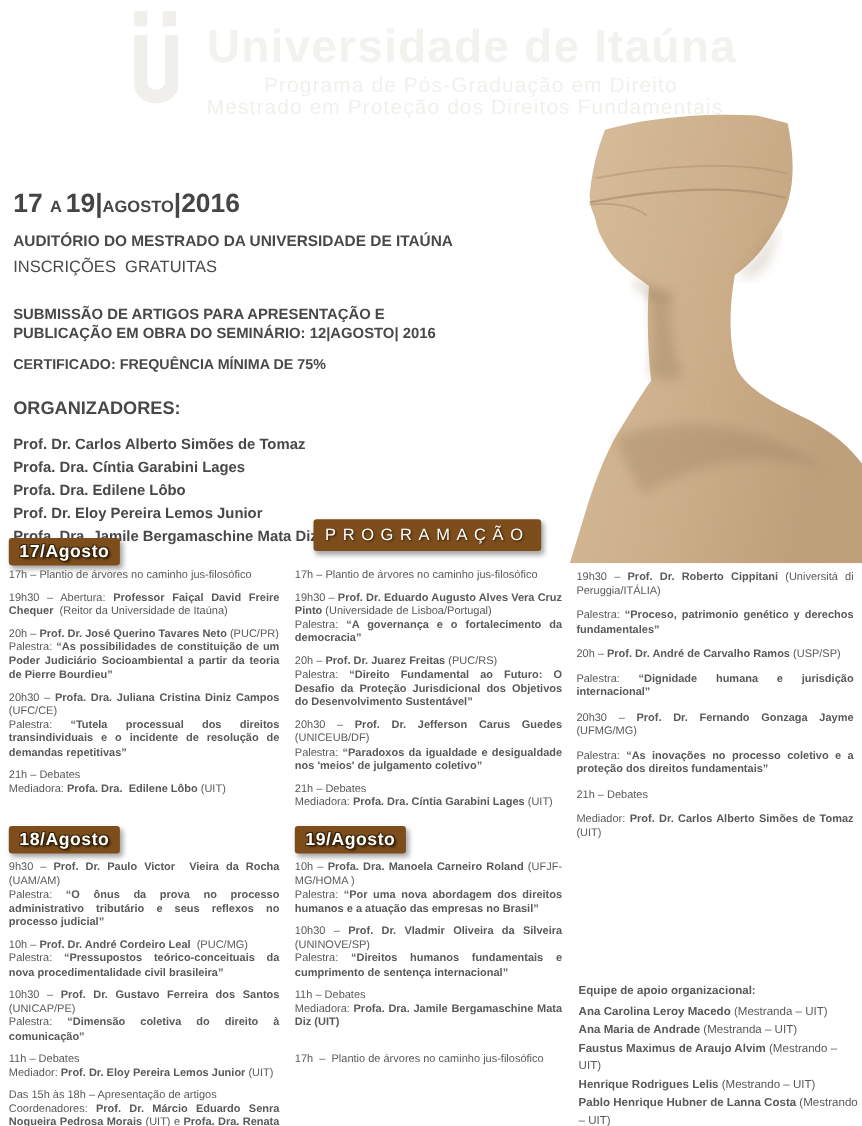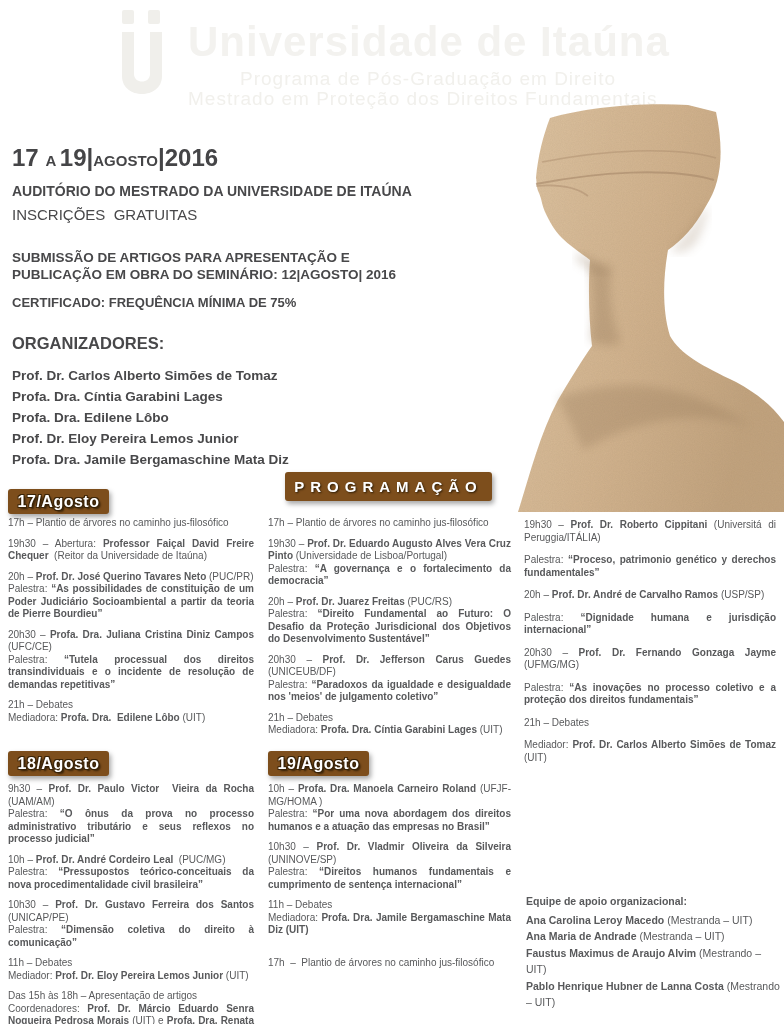--- a/index.html
+++ b/index.html
@@ -9,40 +9,40 @@
   
   .logo-mark{position:absolute;left:118px;top:10px;width:48px;height:94px;}
   .logo-title{position:absolute;left:188px;top:18px;font-size:42px;font-weight:bold;color:#f3f2ef;letter-spacing:1px;white-space:pre;}
   .logo-sub1{position:absolute;left:240px;top:68px;font-size:19px;color:#f1f0ec;white-space:pre;letter-spacing:1px;}
   .logo-sub2{position:absolute;left:188px;top:88px;font-size:19px;color:#f1f0ec;white-space:pre;letter-spacing:1px;}
 
   
   .statue{position:absolute;left:488px;top:88px;width:296px;height:424px;}
 
   
-  .hdr{position:absolute;left:12px;top:144px;width:420px;color:#48484a;}
+  .hdr{position:absolute;left:12px;top:172px;width:420px;color:#48484a;}
   .date-line{font-size:24px;font-weight:bold;white-space:pre;margin:0 0 11px 0;color:#454547;}
   .date-line .sm{font-size:15px;}
   .venue{font-size:14px;font-weight:bold;margin:0 0 7px 0;white-space:pre-wrap;}
   .inscr{font-size:15px;font-weight:normal;margin:0 0 26px 0;white-space:pre-wrap;}
   .subm{font-size:13.5px;font-weight:bold;width:392px;line-height:17px;margin:13px 0 12px 0;white-space:pre-wrap;}
   .cert{font-size:13px;font-weight:bold;margin:0 0 24px 0;white-space:pre-wrap;}
   .org-title{font-size:16.5px;font-weight:bold;margin:12px 0 12px 0;}
   .org-name{font-size:13.5px;font-weight:bold;line-height:21px;}
 
   
   .wood{position:absolute;display:flex;align-items:center;justify-content:center;
     background:
       repeating-linear-gradient(93deg, rgba(50,28,8,0.28) 0 2px, rgba(0,0,0,0) 2px 10px),
       repeating-linear-gradient(89deg, rgba(255,200,120,0.10) 0 1px, rgba(0,0,0,0) 1px 14px),
       linear-gradient(180deg,#a8username 0,#a86f2a 0%,#8a5620 45%,#5f3a12 100%);
     background-color:#7d4e1c;
     border-radius:3px;box-shadow:2px 3px 5px rgba(0,0,0,0.35);}
   .banner-prog{left:285px;top:472px;width:207px;height:29px;}
-  .banner-prog .t{color:#fff;font-size:15px;font-weight:bold;letter-spacing:6px;text-shadow:1px 1px 2px #2e1d07;white-space:nowrap;}
+  .banner-prog .t{color:#fff;font-size:15px;font-weight:normal;letter-spacing:6px;text-shadow:1px 1px 2px #2e1d07;white-space:nowrap;}
   .banner-day{width:101px;height:25px;}
   .banner-day .t{color:#fff;font-size:16px;font-weight:bold;letter-spacing:0.5px;
     text-shadow:-1px -1px 0 #3a2408,1px -1px 0 #3a2408,-1px 1px 0 #3a2408,1px 1px 0 #3a2408,2px 2px 2px #2e1d07;white-space:nowrap;}
   .b17{left:8px;top:489px;}
   .b18{left:8px;top:751px;}
   .b19{left:268px;top:751px;}
 
   
   .col{position:absolute;color:#58595b;font-size:10px;line-height:12.5px;text-align:justify;}
   .col .para{margin:0 0 8px 0;white-space:pre-wrap;}
@@ -190,17 +190,18 @@
       <p class="para"><span>
 17h  –  Plantio de árvores no caminho jus-filosófico</span></p>
     </div>
 
   <div class="team">
     <div class="team-title">Equipe de apoio organizacional:</div>
     <div>
         <div class="team-line"><span class="b">Ana Carolina Leroy Macedo </span><span>(Mestranda – UIT)</span></div>
         <div class="team-line"><span class="b">Ana Maria de Andrade </span><span> (Mestranda – UIT)</span></div>
         <div class="team-line"><span class="b">Faustus Maximus de Araujo Alvim </span><span>(Mestrando – UIT)</span></div>
+        <div class="team-line"><span class="b">Henrique Rodrigues Lelis </span><span>(Mestrando – UIT)</span></div>
         <div class="team-line"><span class="b">Pablo Henrique Hubner de Lanna Costa </span><span>(Mestrando – UIT)</span></div>
       </div>
   </div>
 
 </div>
 
 </body></html>

